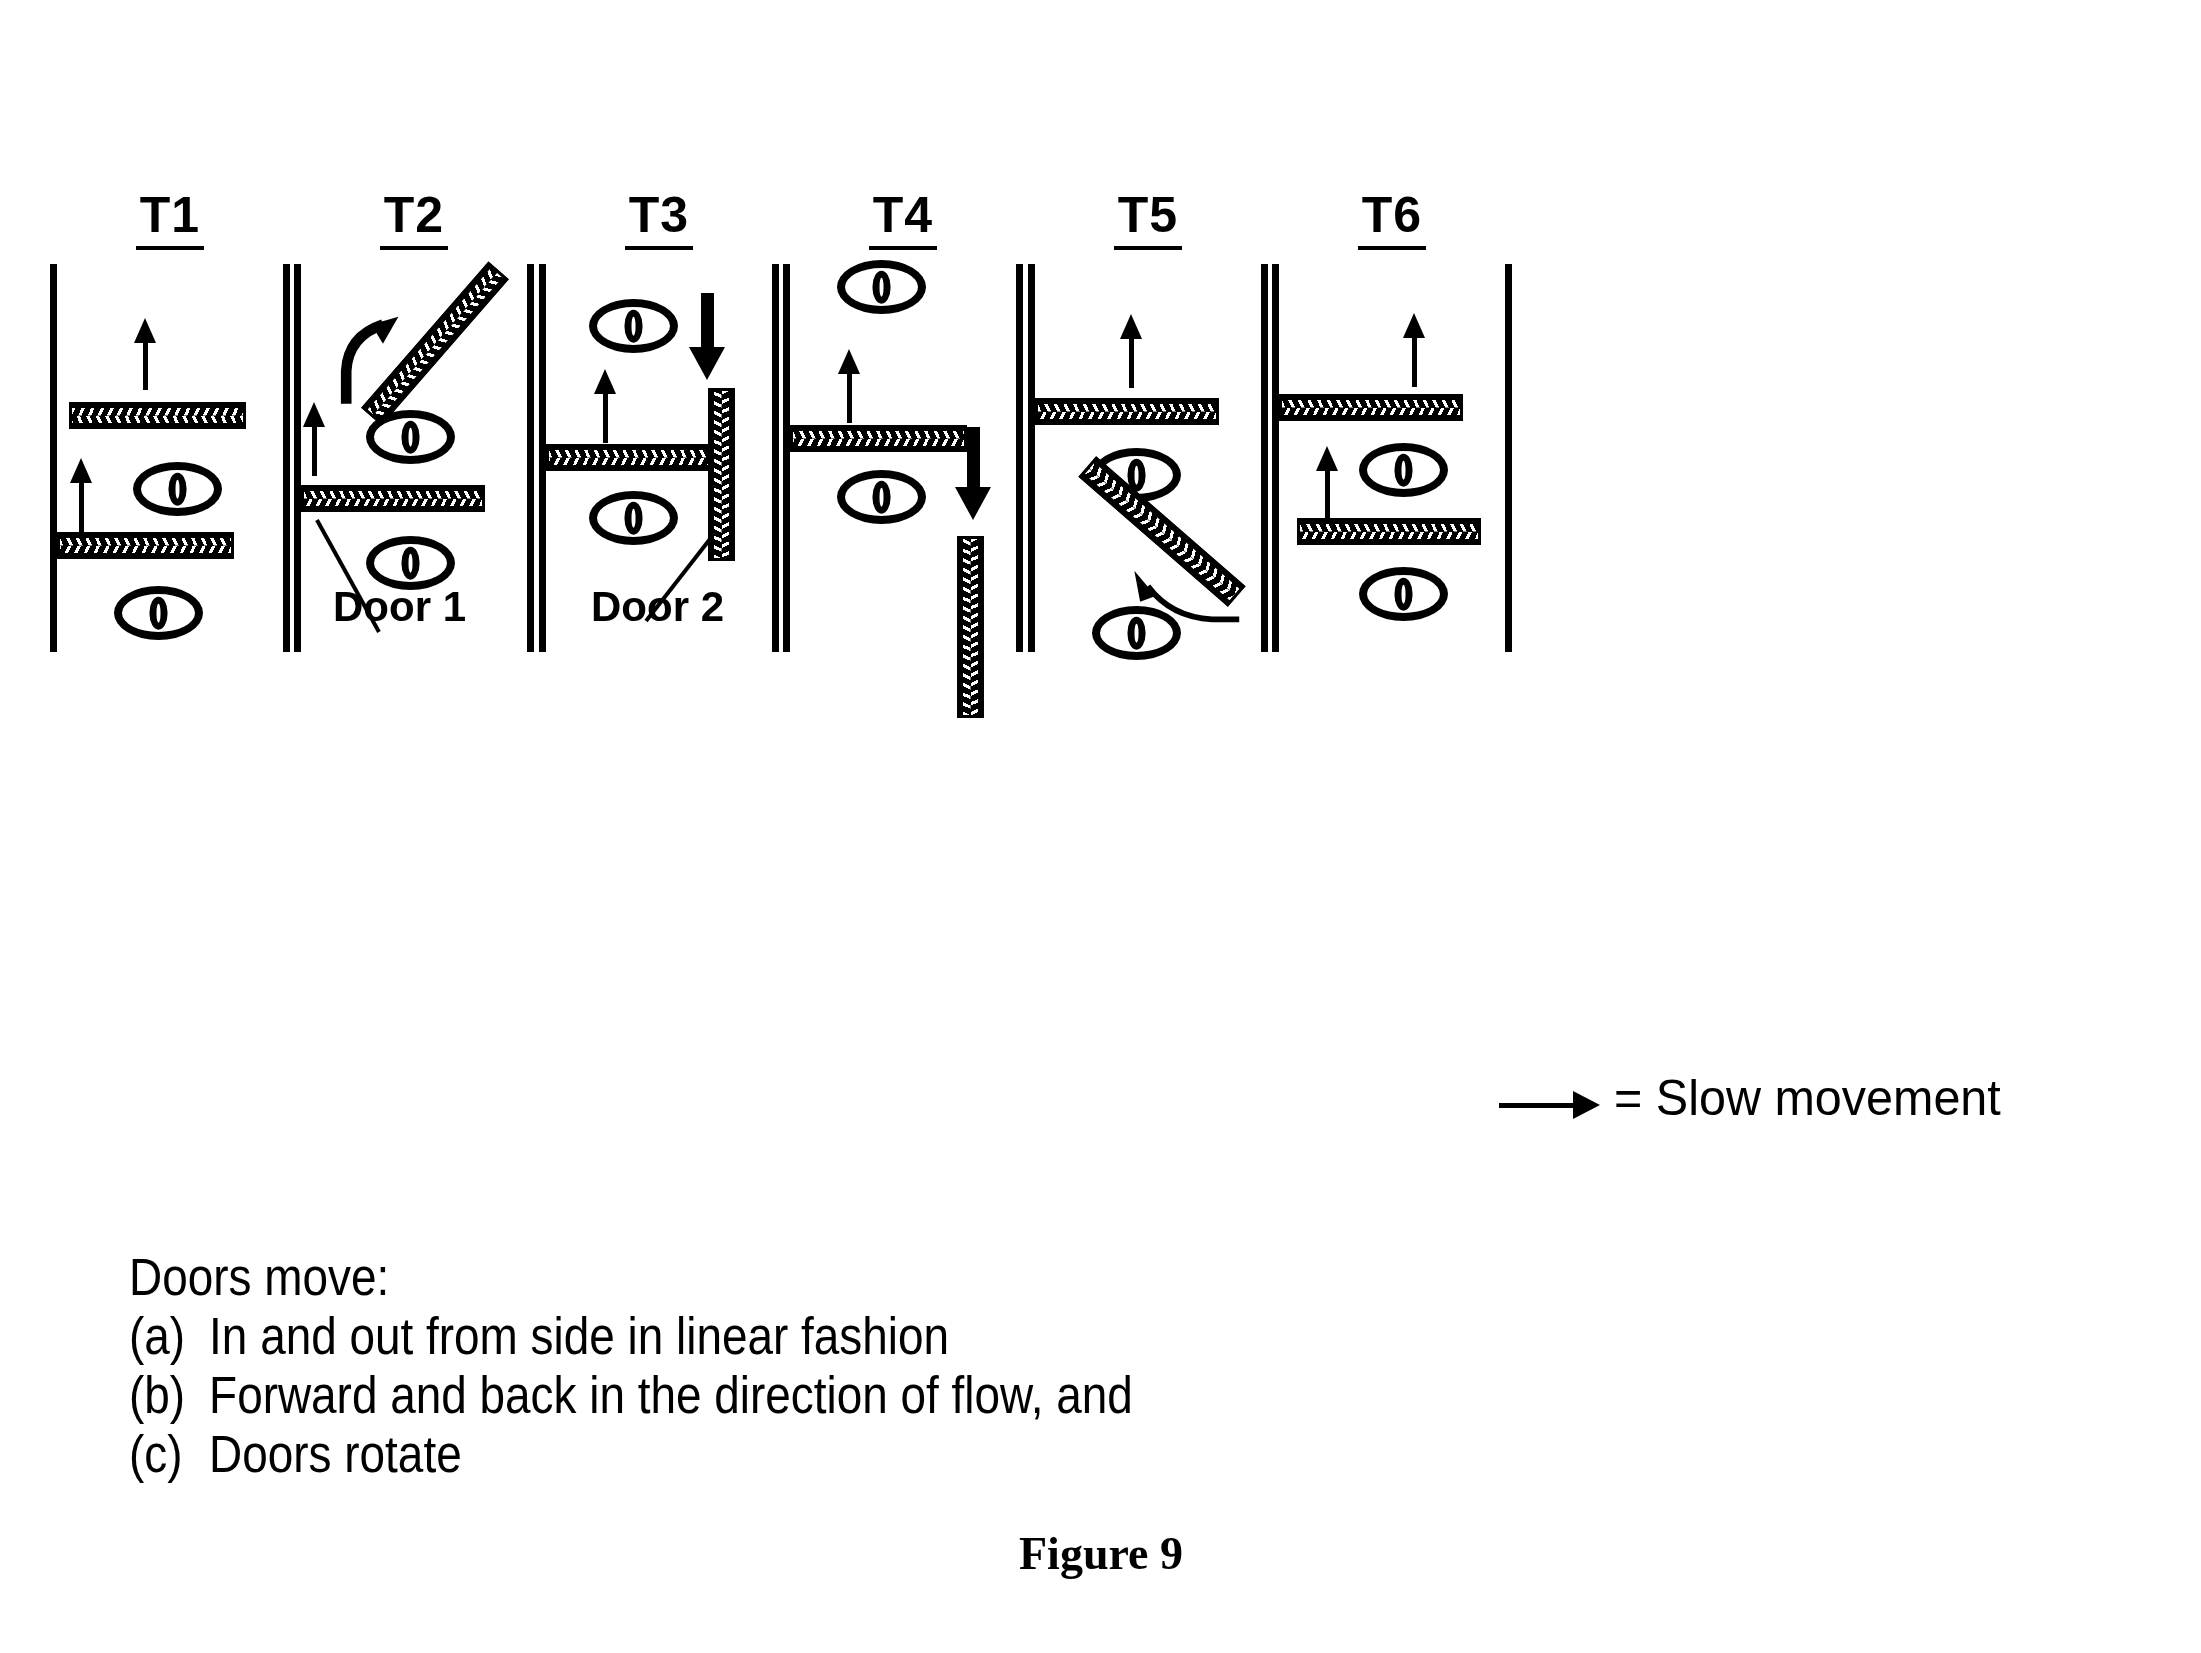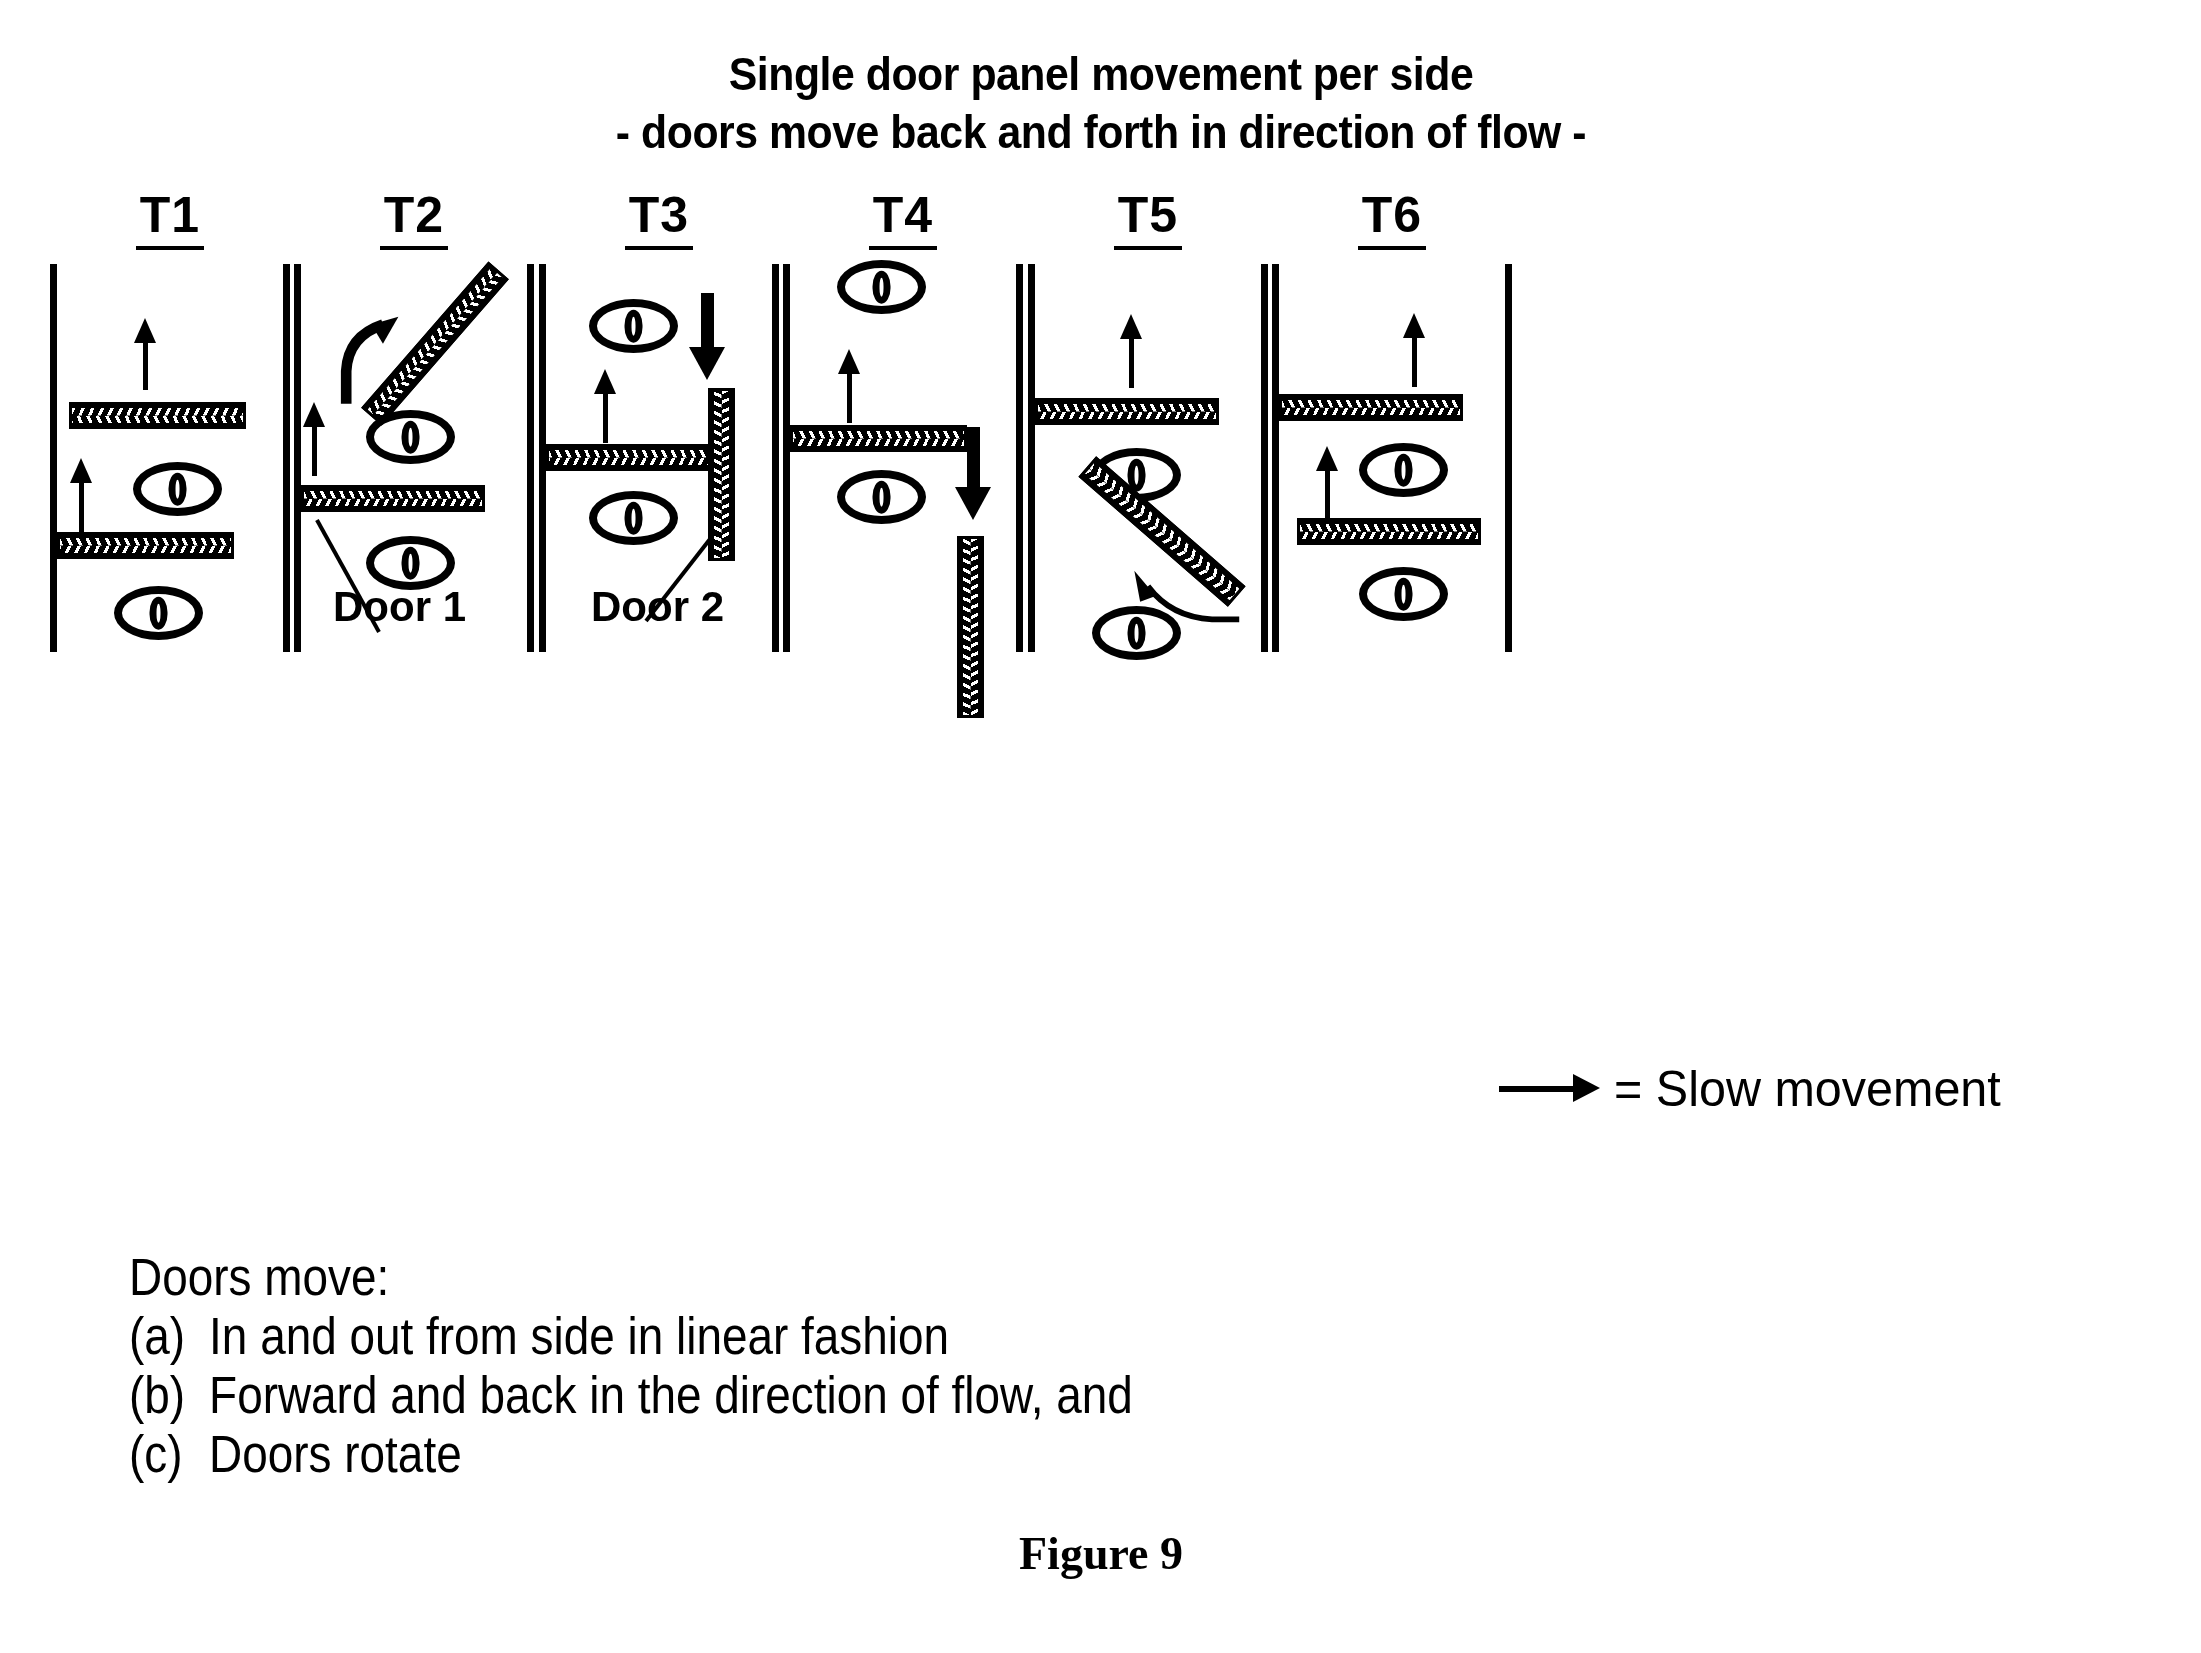--- a/index.html
+++ b/index.html
@@ -164,21 +164,21 @@
     line-height:45px;
     white-space:nowrap;
   }
 
   
   .legend{
     position:absolute;left:1499px;top:1053px;width:679px;
   }
   .legend-row{
     position:relative;height:72px;
-    display:flex;align-items:center;
+    display:flex;align-items:flex-end;
   }
   .legend-arrow{position:relative;width:115px;height:39px;flex:0 0 115px;}
   .legend-arrow .lshaft{position:absolute;top:50%;left:0;background:#000;}
   .legend-arrow .lhead{position:absolute;top:50%;width:0;height:0;}
   .legend-arrow.slow .lshaft{height:5.8px;margin-top:-2.9px;width:78px;}
   .legend-arrow.slow .lhead{
     left:74px;margin-top:-14.6px;
     border-top:14.6px solid transparent;
     border-bottom:14.6px solid transparent;
     border-left:27px solid #000;
@@ -211,24 +211,20 @@
     font-family:"Liberation Serif", serif;
     font-weight:bold;
     font-size:46px;
   }
 </style>
 </head>
 <body>
 
 <div class="page">
 
-  <div class="title-block">
-    <div class="title-line">Single door panel movement per side</div>
-    <div class="title-line">- doors move back and forth in direction of flow -</div>
-  </div>
 
   <div class="panels">
 
     <div class="panel" style="left:44px;">
       <div class="panel-label"><span>T1</span></div>
       <div class="channel">
         <div class="wall left"></div>
         <div class="wall right"></div>
 
         <div class="arrow-slow up" style="left:89px;top:54px;width:25px;height:72px;">

